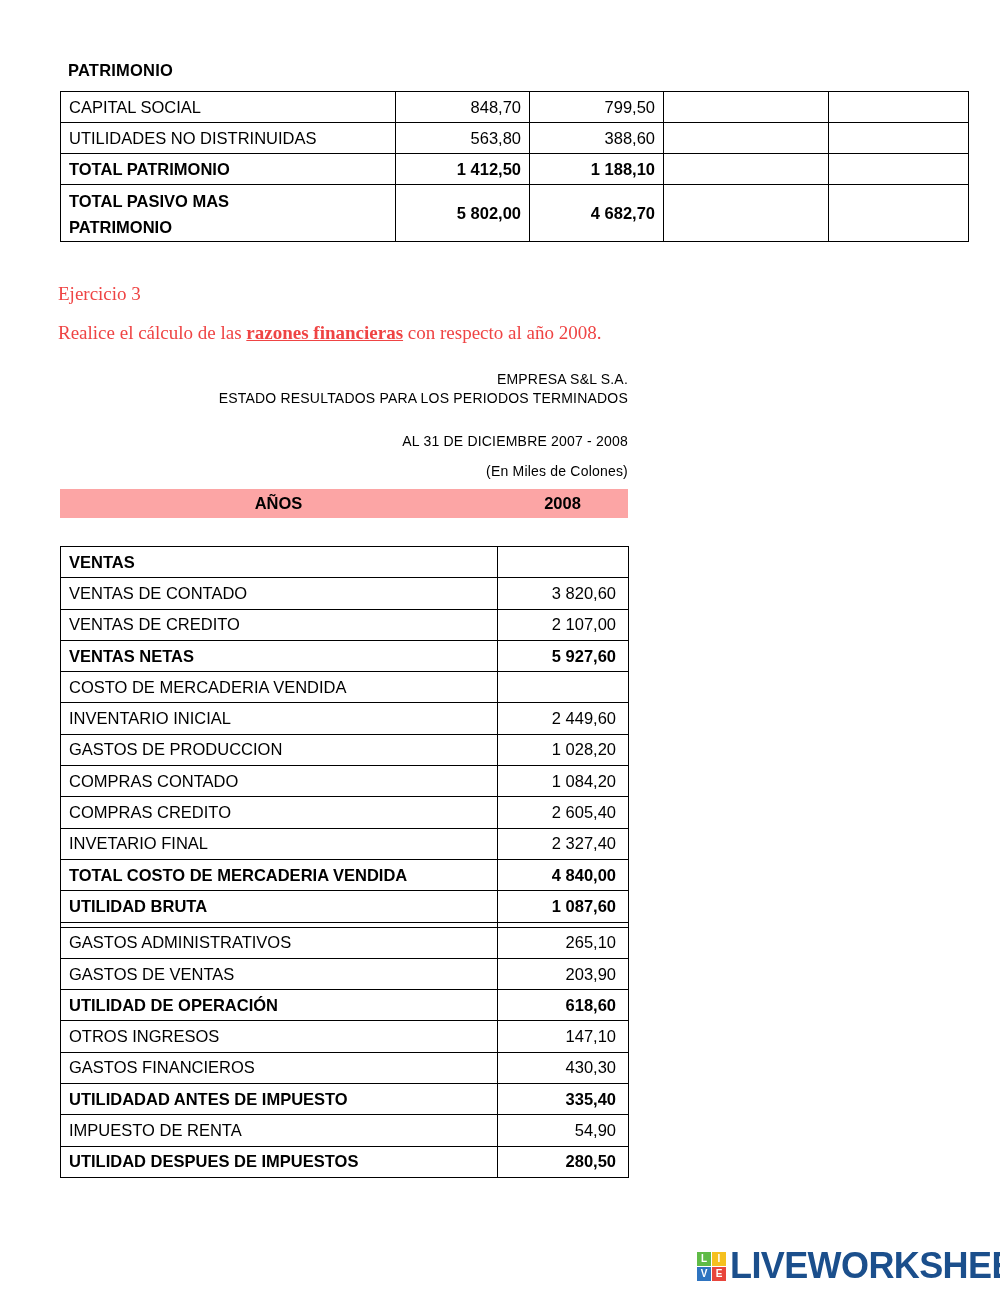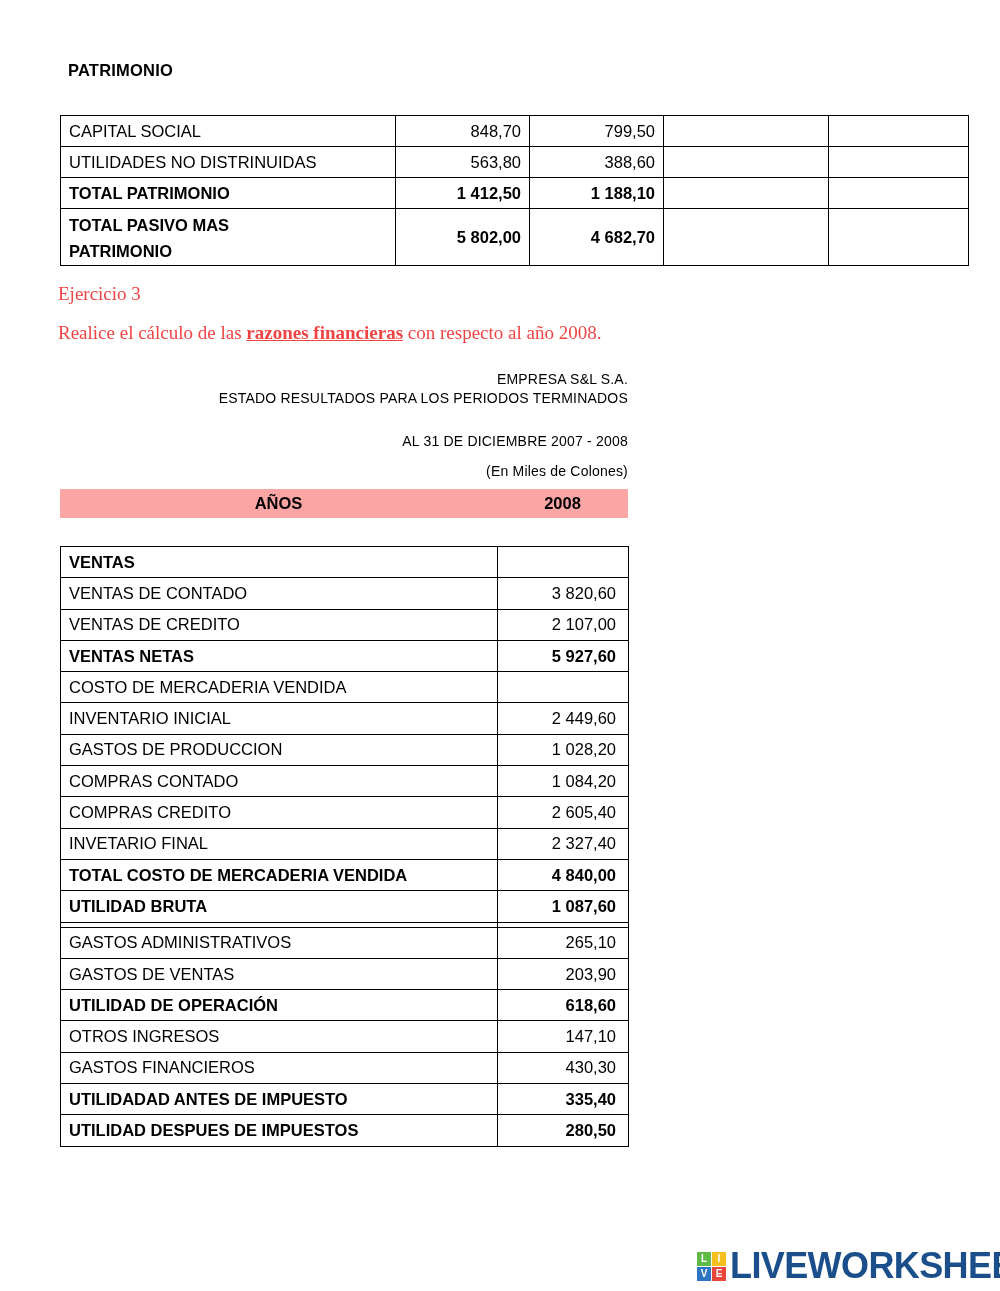--- a/index.html
+++ b/index.html
@@ -37,21 +37,20 @@
     line-height: 1.15;
     vertical-align: middle;
     box-sizing: border-box;
   }
 
   #patrimonio-table {
     position: absolute;
     left: 60px;
     top: 91px;
     width: 908px;
-    margin-top: 24px;
   }
   #patrimonio-table td { height: 31px; }
   #patrimonio-table tr.tall td { height: 57px; }
   #patrimonio-table td.lbl { width: 335px; text-align: left; }
   #patrimonio-table td.num { width: 134px; text-align: right; }
   #patrimonio-table td.blank1 { width: 165px; }
   #patrimonio-table td.blank2 { width: 140px; }
   #patrimonio-table td.b { font-weight: bold; }
   #patrimonio-table td.lbl-2line {
     text-align: left;
@@ -296,20 +295,24 @@
       </tr>
       <tr>
         <td class="lbl">GASTOS FINANCIEROS</td>
         <td class="num">430,30</td>
       </tr>
       <tr>
         <td class="lbl b">UTILIDADAD ANTES DE IMPUESTO</td>
         <td class="num b">335,40</td>
       </tr>
       <tr>
+        <td class="lbl">IMPUESTO DE RENTA</td>
+        <td class="num">54,90</td>
+      </tr>
+      <tr>
         <td class="lbl b">UTILIDAD DESPUES DE IMPUESTOS</td>
         <td class="num b">280,50</td>
       </tr>
     </tbody>
 </table>
 
 <div id="lw-logo">
   <div id="lw-tiles">
     <span class="tile-l">L</span>
     <span class="tile-i">I</span>

